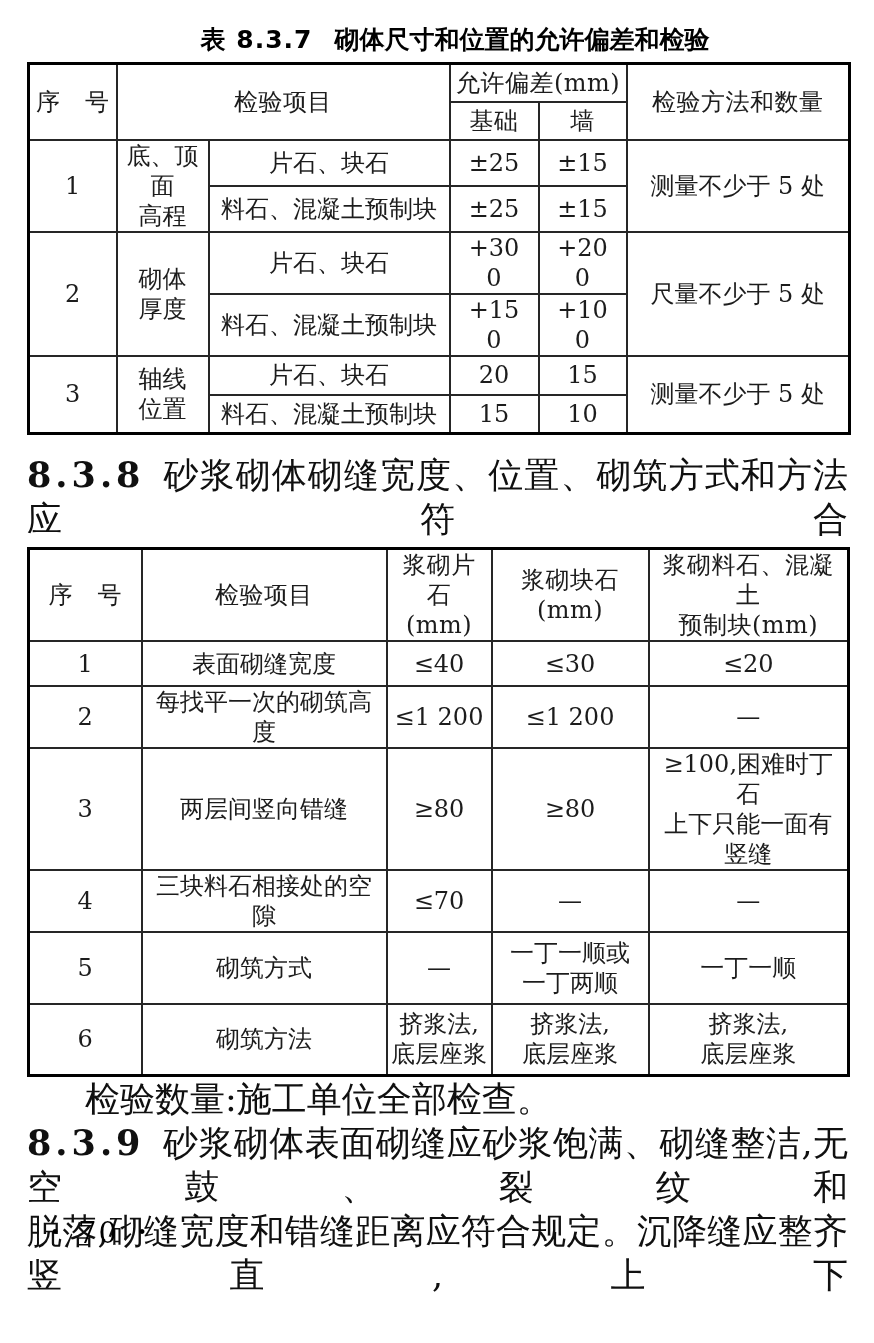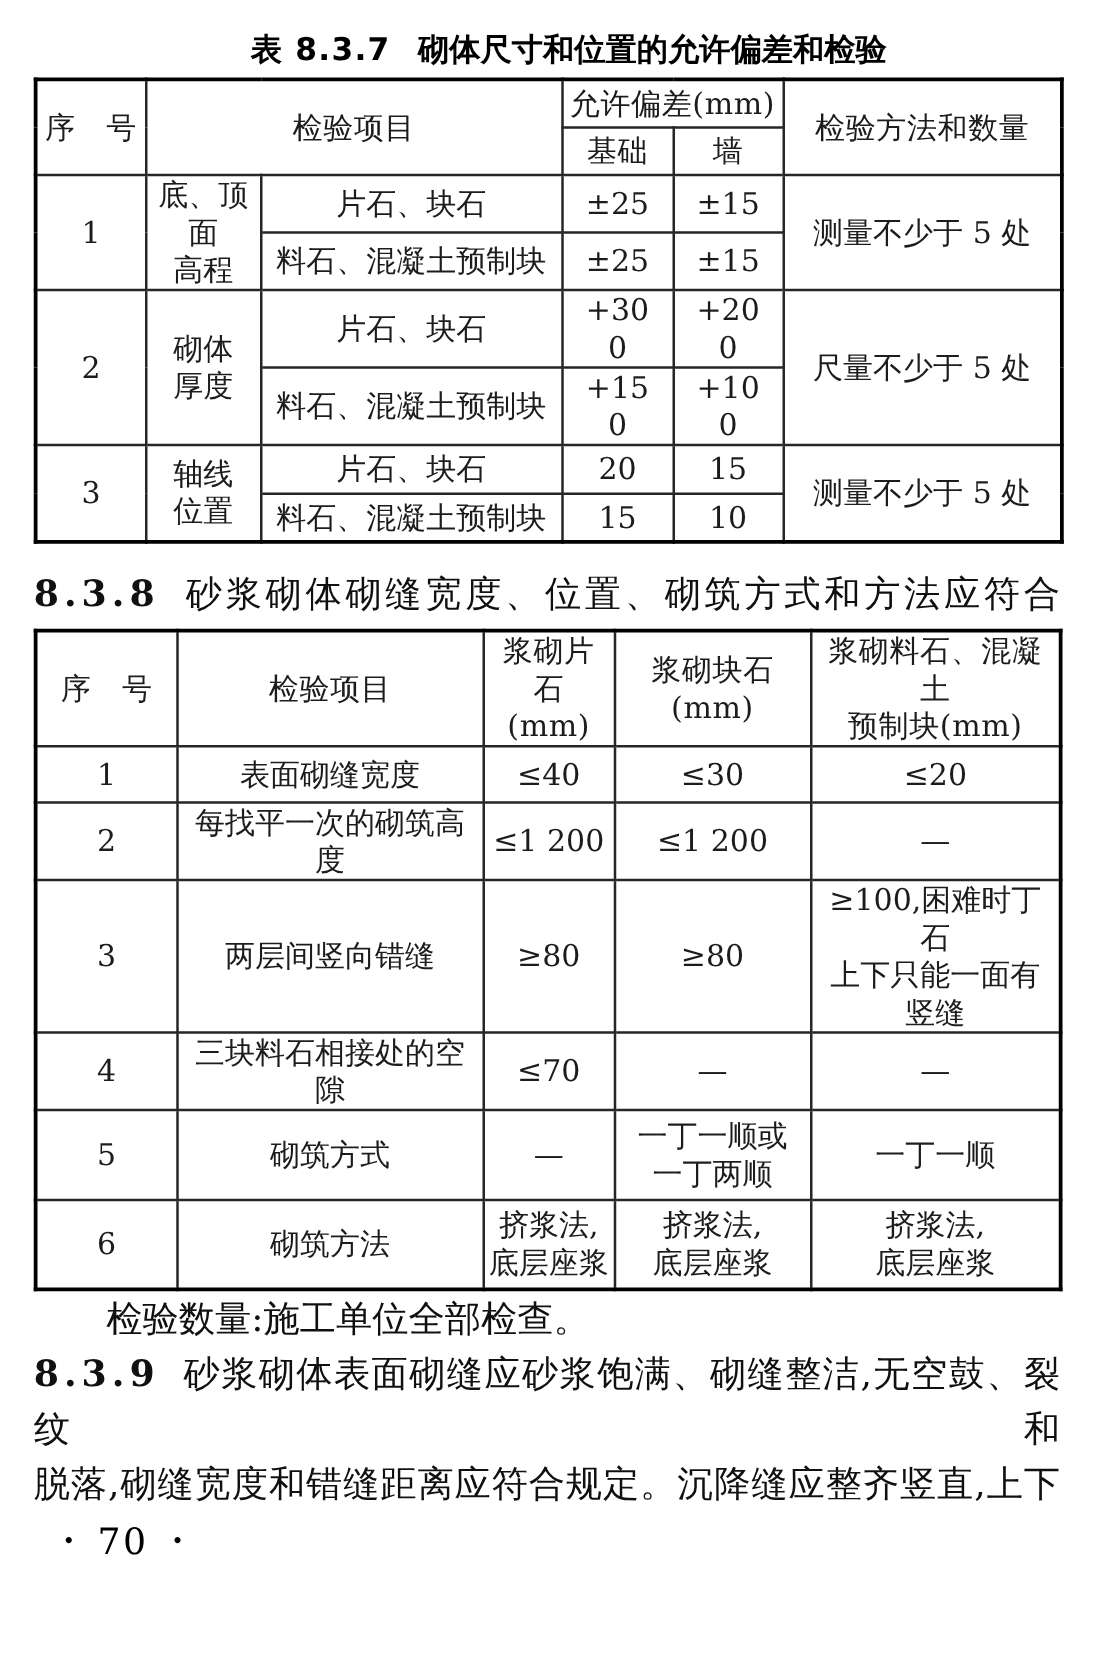--- a/index.html
+++ b/index.html
@@ -47,21 +47,21 @@
   table.spec th { letter-spacing: 0.5px; }
   td.l, th.l { text-align: left; padding-left: 10px; }
   td.stack { font-size: 21px; line-height: 21px; }
   td.tight { font-size: 21px; line-height: 31px; padding: 0 1px; }
   td.mline { line-height: 31px; margin-left: 12px; }
   .t1 { margin-top: 6px; }
   .t2 { margin-top: 6px; }
   
   .para {
     margin: 0 26px 0 27px;
-    font-size: 29px;
+    font-size: 35px;
     line-height: 44px;
     color: #101010;
   }
   .para-838 { margin-top: 18px; }
   .jline { text-align: justify; text-align-last: justify; }
   .sec-num {
     font-weight: bold;
     letter-spacing: 4px;
     margin-right: 18px;
     font-family: "DejaVu Serif", "Liberation Serif", serif;

